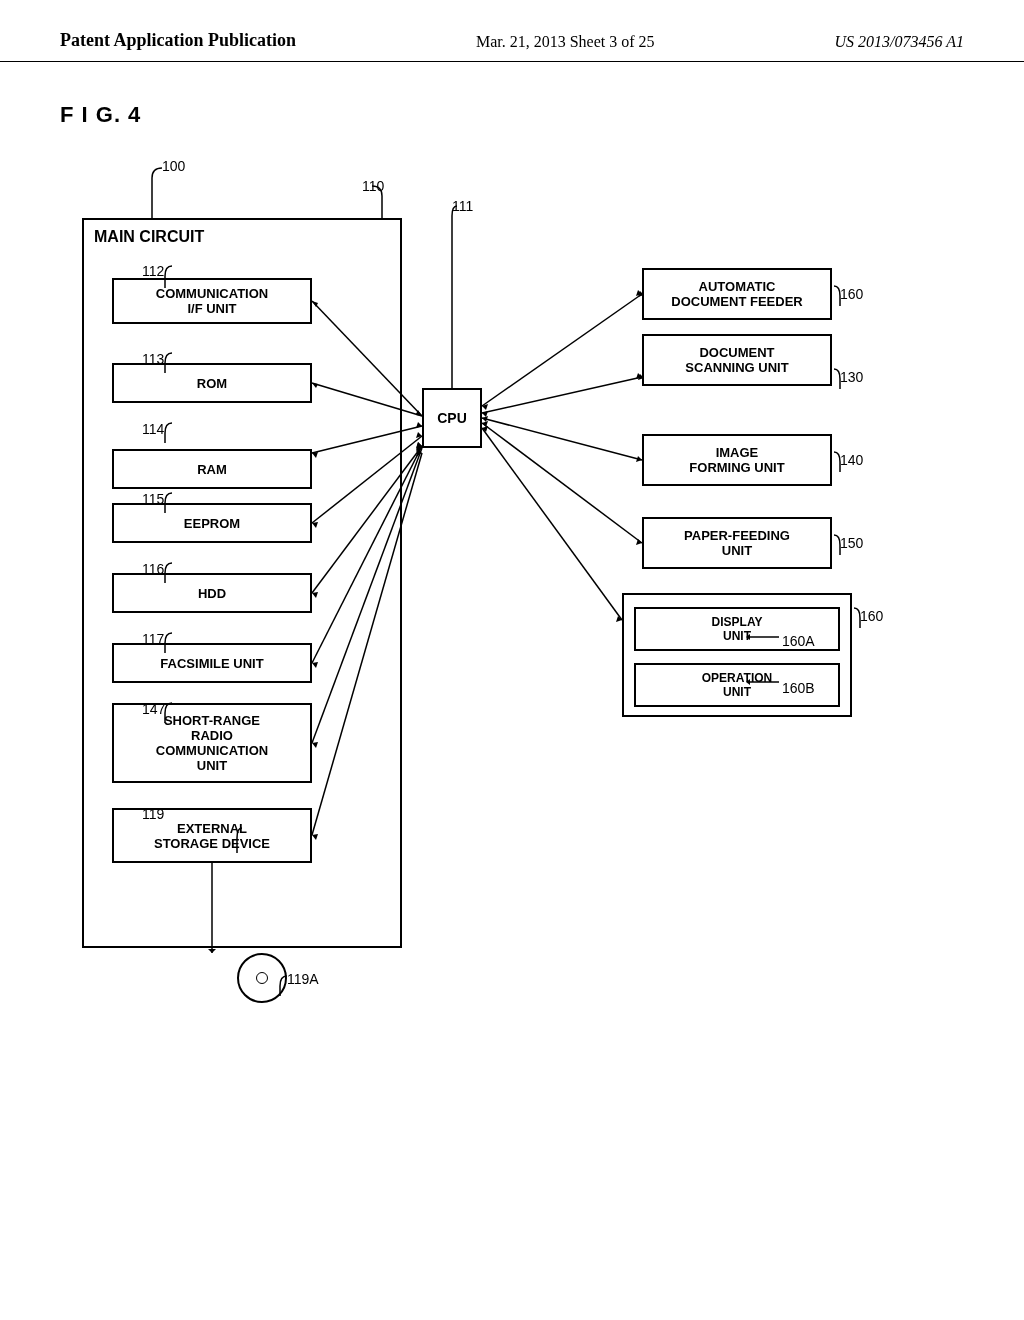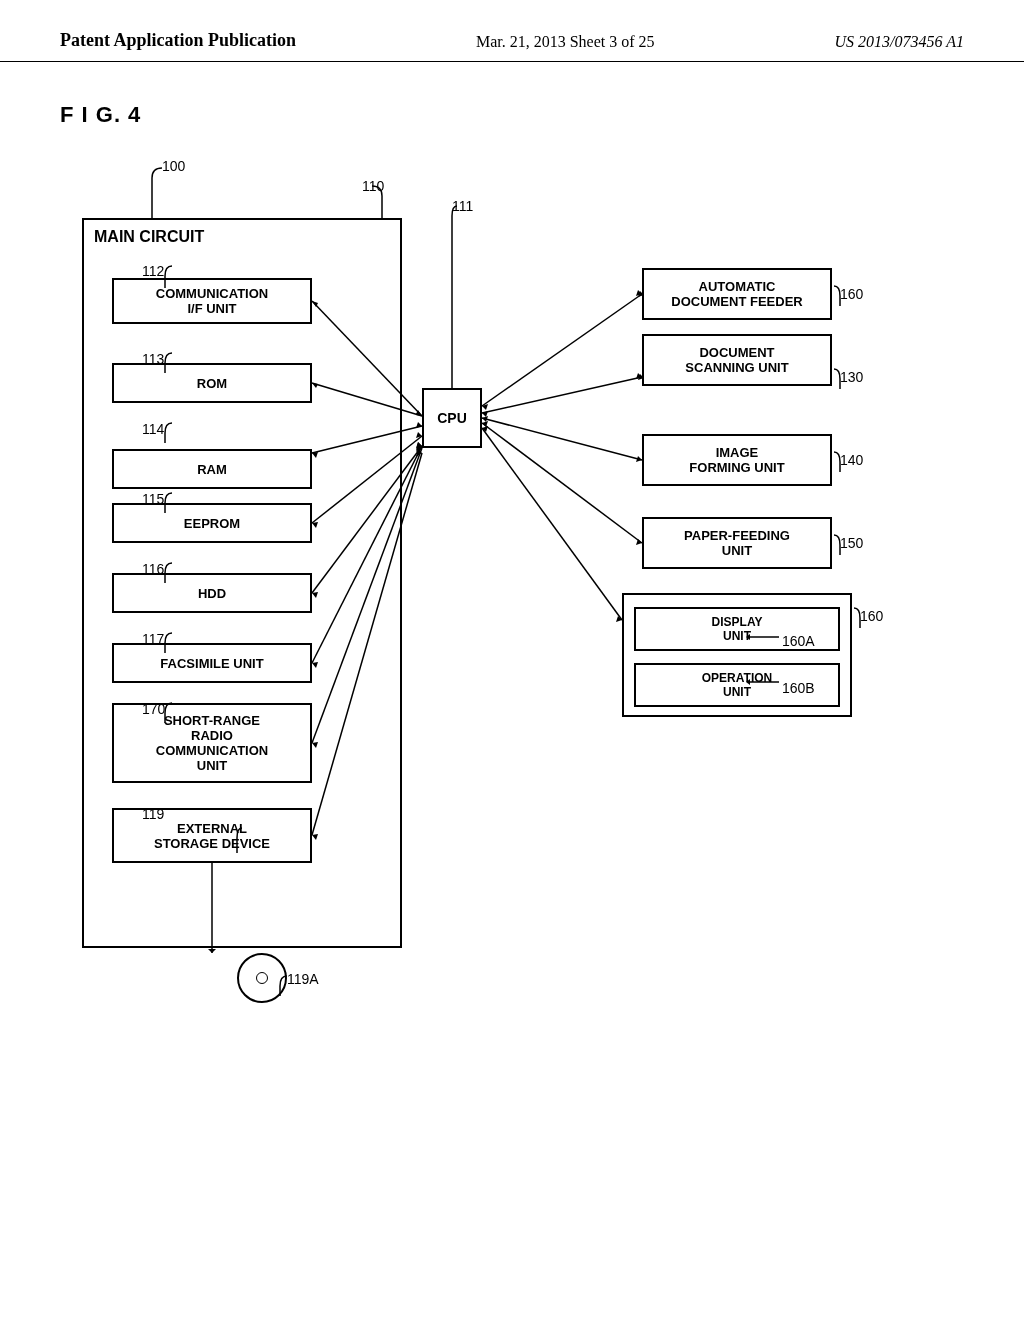--- a/index.html
+++ b/index.html
@@ -237,21 +237,21 @@
       <span>FACSIMILE UNIT</span>
     </div>
     <span class="ref-label" style="left:60px; top:473px;">117</span>
 
     <div class="comp-box" style="top: 545px; height: 80px;">
       <span style="white-space:pre-line;">SHORT-RANGE
 RADIO
 COMMUNICATION
 UNIT</span>
     </div>
-    <span class="ref-label" style="left:60px; top:543px;">170</span>
+    <span class="ref-label" style="left:60px; top:543px;">147</span>
 
     <div class="comp-box" style="top: 650px; height: 55px;">
       <span style="white-space:pre-line;">EXTERNAL
 STORAGE DEVICE</span>
     </div>
     <span class="ref-label" style="left:60px; top:648px;">119</span>
 
     <div class="cpu-box">
       <span>CPU</span>
     </div>

